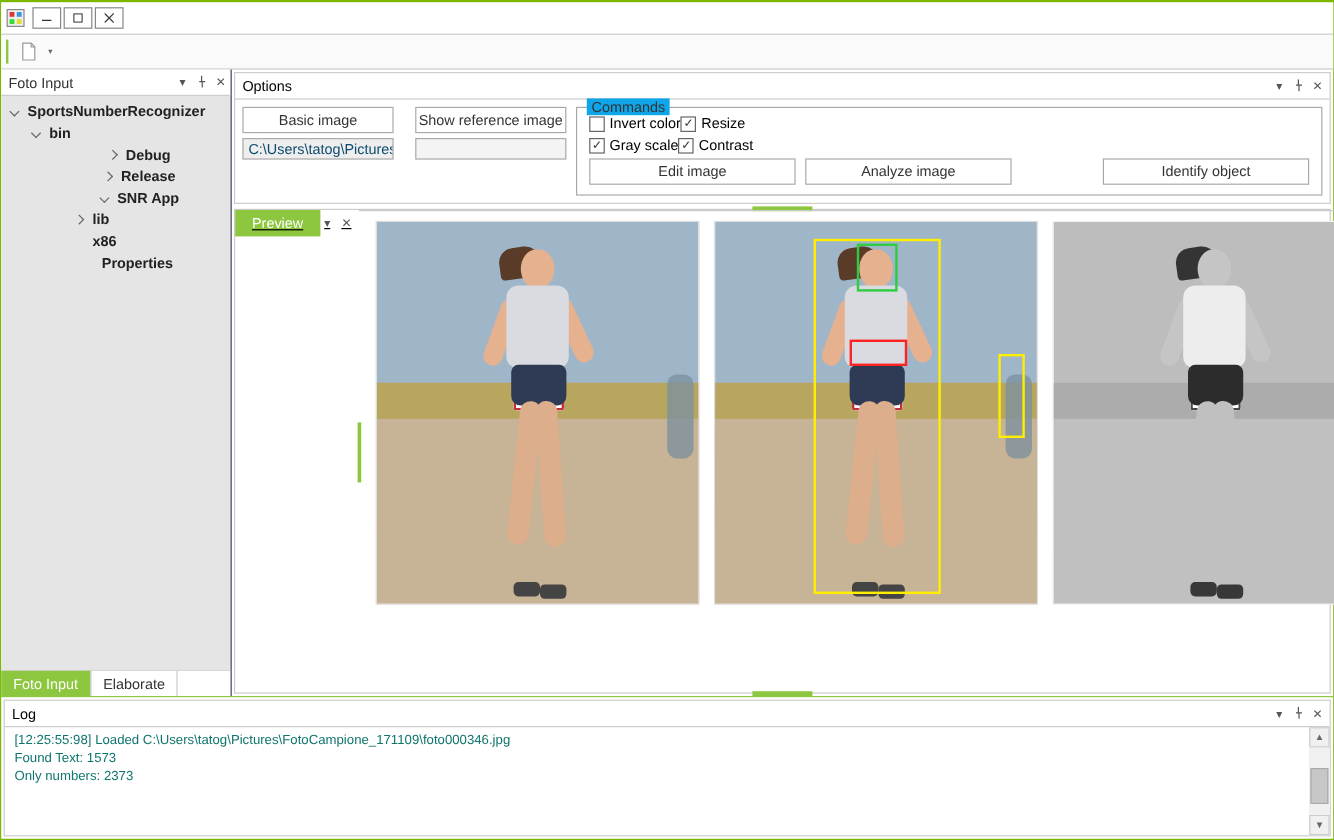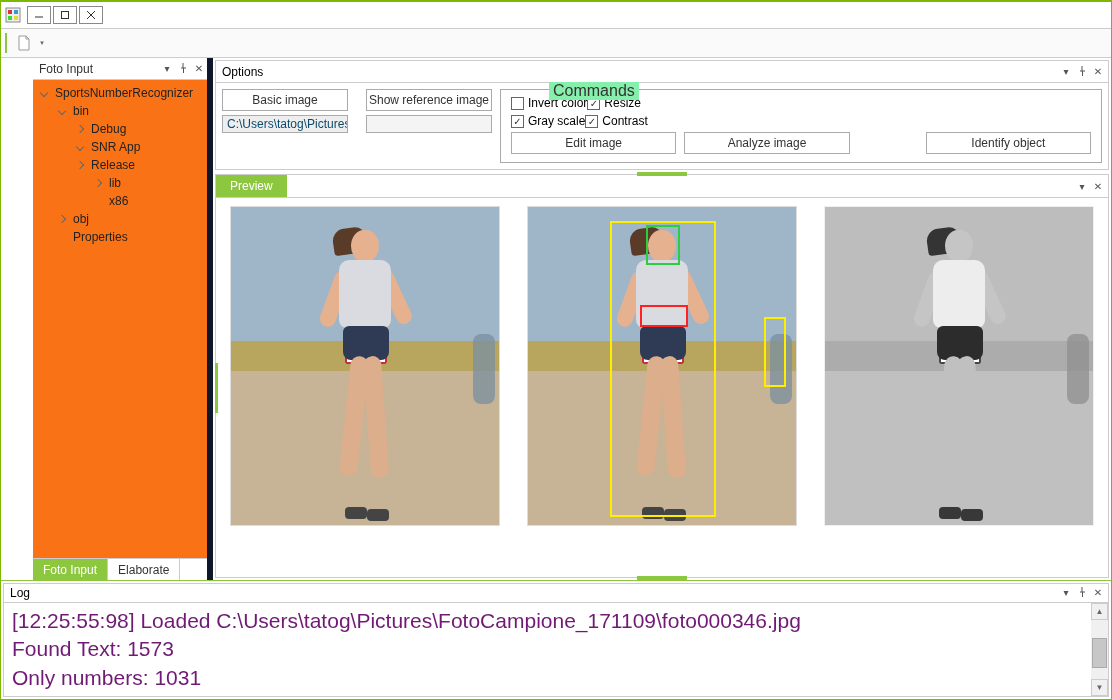--- a/index.html
+++ b/index.html
@@ -9,55 +9,55 @@
   .titlebar .app-icon { width:16px; height:16px; margin-right:4px; display:inline-flex; align-items:center; justify-content:center; }
   .titlebar .title { font-size:12px; color:#333; flex:1; }
   .winbtns { display:flex; gap:0; }
   .winbtn { width:24px; height:18px; border:1px solid #888; background:#fff; display:flex; align-items:center; justify-content:center; font-size:10px; line-height:1; margin-left:2px; cursor:default; color:#333; }
   .toolbar { height:30px; border-top:1px solid #ccc; border-bottom:1px solid #ccc; display:flex; align-items:center; padding:0 4px; gap:2px; background:#fafafa; }
   .toolbar-handle { width:4px; height:20px; border-left:2px solid #8dc63f; margin-right:2px; }
   .tb-btn { width:22px; height:22px; border:1px solid transparent; display:flex; align-items:center; justify-content:center; cursor:default; }
   .dropdown-arrow { width:10px; height:22px; display:flex; flex-direction:column; align-items:center; justify-content:center; border:1px solid transparent; cursor:default; font-size:7px; color:#666; }
   .content { flex:1; display:flex; flex-direction:column; min-height:0; }
   .upper { flex:1; display:flex; min-height:0; border-bottom:1px solid #8dc63f; }
-  .left-col { width:212px; display:flex; flex-direction:column; border-right:6px solid #0f172a;padding-left:32px; }
+  .left-col { width:192px; display:flex; flex-direction:column; border-right:1px solid #0f172a; }
   .panel-header { height:22px; display:flex; align-items:center; background:#fff; border-bottom:1px solid #ccc; padding:0 2px 0 6px; font-size:12px; }
   .panel-header span.title-txt { flex:1; color:#333; }
   .panel-icons { display:flex; gap:4px; align-items:center; }
   .panel-ic { width:12px; height:12px; font-size:10px; color:#555; cursor:default; display:inline-flex; align-items:center; justify-content:center; }
-  .tree { flex:1; overflow:auto; padding:4px 4px 4px 4px; background:#f97316; }
+  .tree { flex:1; overflow:auto; padding:4px 4px 4px 4px; background:#e5e5e5;font-weight:bold; }
   .tree-node { display:flex; align-items:center; padding:2px 0; font-size:12px; color:#222; cursor:default; }
   .tree-icon { width:14px; height:14px; margin-right:4px; display:inline-flex; align-items:center; justify-content:center; }
   .chev { width:6px; height:6px; border-right:1px solid #666; border-bottom:1px solid #666; transform:rotate(45deg); display:inline-block; }
   .chev.right { transform:rotate(-45deg); }
   .indent1 { padding-left:18px; }
-  .indent2 { padding-left:36px; }
+  .indent2 { padding-left:36px;justify-content:center; }
   .indent3 { padding-left:54px; }
   .indent4 { padding-left:72px; }
   .tabbar-bottom { height:22px; display:flex; border-top:1px solid #ccc; background:#fff; }
   .tabbtn { padding:0 10px; display:flex; align-items:center; font-size:12px; border-right:1px solid #ccc; cursor:default; color:#333; }
   .tabbtn.active { background:#8dc63f; color:#fff; }
   .right-col { flex:1; display:flex; flex-direction:column; min-width:0; }
   .options-panel { border:1px solid #ccc; margin:2px 2px 4px 2px; display:flex; flex-direction:column; }
   .options-head { height:22px; display:flex; align-items:center; padding:0 4px 0 6px; border-bottom:1px solid #ccc; }
   .options-head .title-txt { flex:1; }
   .options-body { display:flex; padding:6px; gap:8px; }
   .opt-left { width:270px; display:flex; flex-direction:column; gap:4px; }
   .opt-row { display:flex; gap:18px; }
   .btn { flex:1; height:22px; border:1px solid #aaa; background:#fff; display:flex; align-items:center; justify-content:center; font-size:12px; cursor:default; color:#333; }
   .txtbox { flex:1; height:18px; border:1px solid #aaa; background:#eee; padding:0 4px; display:flex; align-items:center; font-size:12px; color:#0c4a6e; overflow:hidden; white-space:nowrap; }
   .opt-right { flex:1; border:1px solid #aaa; position:relative; padding:6px 10px 8px 10px; }
-  .opt-right legend { position:absolute; top:-8px; left:8px; background:#86efac; padding:0 4px; font-size:16px; color:#333;margin-left:40px; }
+  .opt-right legend { position:absolute; top:-8px; left:8px; background:#0ea5e9; padding:0 4px; font-size:12px; color:#333; }
   .chk-row { display:flex; margin-bottom:4px; }
   .chk { display:flex; align-items:center; gap:4px; font-size:12px; }
   .chkbox { width:13px; height:13px; border:1px solid #666; display:inline-flex; align-items:center; justify-content:center; font-size:10px; color:#333; cursor:default; background:#fff; }
   .btn-row { display:flex; gap:8px; margin-top:4px; }
   .btn-row .btn { flex:1; }
   .btn-row .spacer { width:60px; }
-  .preview-panel { flex:1; border:1px solid #ccc; margin:0 2px 2px 2px; display:flex; flex-direction:column; min-height:0; position:relative; }
+  .preview-panel { flex:1; border:1px solid #ccc; margin:0 2px 2px 2px; display:flex; min-height:0; position:relative;text-decoration:underline; }
   .preview-head { display:flex; align-items:center; height:22px; }
   .preview-tab { background:#8dc63f; color:#fff; padding:0 14px; height:22px; display:flex; align-items:center; font-size:12px; }
   .preview-head .spacer { flex:1; }
   .prev-body { flex:1; display:flex; gap:12px; padding:8px 14px; min-height:0; align-items:stretch; justify-content:space-between; border-top:1px solid #ccc; }
   .greenbar-top { position:absolute; left:50%; top:-3px; width:50px; height:4px; background:#8dc63f; transform:translateX(-50%); }
   .greenbar-bot { position:absolute; left:50%; bottom:-3px; width:50px; height:4px; background:#8dc63f; transform:translateX(-50%); }
   .runner { width:270px; height:320px; position:relative; border:1px solid #ddd; background:linear-gradient(to bottom, #9fb6c8 0%, #9fb6c8 45%, #c9a870 45%, #b7966a 70%, #cab79a 100%); overflow:hidden; }
   .runner.gray { filter:grayscale(1) contrast(1.2); }
   .ground { position:absolute; bottom:0; left:0; right:0; height:58%; background:#c7b395; }
   .grass { position:absolute; left:0; right:0; top:42%; height:30px; background:#b8a65f; }
@@ -75,21 +75,21 @@
   .shoeR   { position:absolute; left:62px; bottom:0; width:22px; height:12px; background:#444; border-radius:4px; }
   .bg-runner { position:absolute; right:4px; top:40%; width:22px; height:70px; background:#7a8fa0; border-radius:8px; opacity:0.75; }
   .anno-body { position:absolute; border:2px solid #ffee00; }
   .anno-face { position:absolute; border:2px solid #2ecc40; }
   .anno-bib  { position:absolute; border:2px solid #ff2222; }
   .anno-side { position:absolute; border:2px solid #ffee00; }
   .log-panel { height:114px; border:1px solid #ccc; margin:2px; display:flex; flex-direction:column; }
   .log-head { height:22px; display:flex; align-items:center; padding:0 4px 0 6px; border-bottom:1px solid #ccc; }
   .log-head .title-txt { flex:1; }
   .log-body { flex:1; display:flex; }
-  .log-text { flex:1; padding:4px 8px; font-size:21px; line-height:1.35; color:#701a75; overflow:hidden; }
+  .log-text { flex:1; padding:4px 8px; font-size:11px; line-height:1.35; color:#0f766e; overflow:hidden; }
   .scrollbar { width:17px; background:#f0f0f0; display:flex; flex-direction:column; }
   .sb-btn { height:17px; background:#f0f0f0; border:1px solid #ccc; display:flex; align-items:center; justify-content:center; font-size:8px; color:#666; cursor:default; }
   .sb-track { flex:1; background:#f0f0f0; position:relative; }
   .sb-thumb { position:absolute; left:1px; right:1px; top:30%; height:30px; background:#c7c7c7; border:1px solid #aaa; }
   .green-side { position:absolute; left:-1px; top:50%; width:3px; height:50px; background:#8dc63f; transform:translateY(-50%); }
 </style>
 </head>
 <body>
 
 <div class="window">
@@ -165,44 +165,38 @@
               <span>bin</span>
             </div>
           <div class="tree-node indent2">
               <span class="tree-icon">
                 <span class="chev right"></span>
               </span>
               <span>Debug</span>
             </div>
           <div class="tree-node indent2">
               <span class="tree-icon">
+                <span class="chev right"></span>
+              </span>
+              <span>Release</span>
+            </div>
+          <div class="tree-node indent2">
+              <span class="tree-icon">
                 <span class="chev"></span>
               </span>
               <span>SNR App</span>
-            </div>
-          <div class="tree-node indent2">
-              <span class="tree-icon">
-                <span class="chev right"></span>
-              </span>
-              <span>Release</span>
             </div>
           <div class="tree-node indent3">
               <span class="tree-icon">
                 <span class="chev right"></span>
               </span>
               <span>lib</span>
             </div>
           <div class="tree-node indent4">
               <span>x86</span>
-            </div>
-          <div class="tree-node indent1">
-              <span class="tree-icon">
-                <span class="chev right"></span>
-              </span>
-              <span>obj</span>
             </div>
           <div class="tree-node indent2">
               <span>Properties</span>
             </div>
         </div>
         <div class="tabbar-bottom">
           <div class="tabbtn active">Foto Input</div>
           <div class="tabbtn">Elaborate</div>
         </div>
       </div>
@@ -354,21 +348,21 @@
                 <path d="M4 0 v5 M2 5 h5 M4.5 5 v5" stroke="#555" fill="none"></path>
               </svg>
             </span>
           <span class="panel-ic">✕</span>
         </span>
       </div>
       <div class="log-body">
         <div class="log-text">
           <div>[12:25:55:98] Loaded C:\Users\tatog\Pictures\FotoCampione_171109\foto000346.jpg</div>
           <div>Found Text: 1573</div>
-          <div>Only numbers: 1031</div>
+          <div>Only numbers: 2373</div>
         </div>
         <div class="scrollbar">
           <div class="sb-btn">▲</div>
           <div class="sb-track">
               <div class="sb-thumb"></div>
             </div>
           <div class="sb-btn">▼</div>
         </div>
       </div>
     </div>

